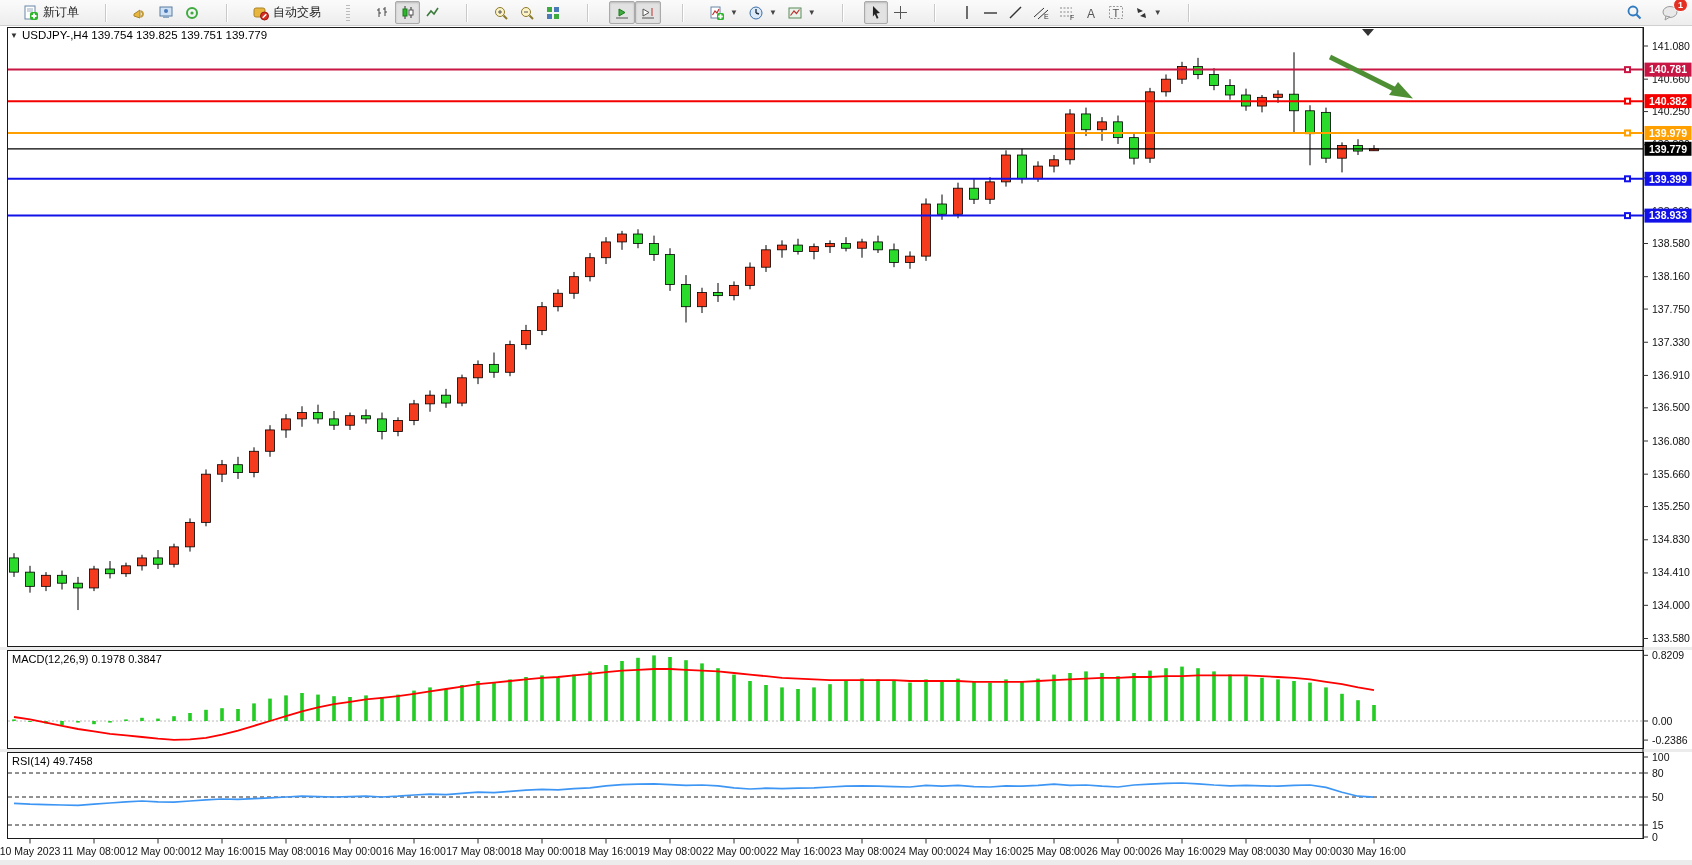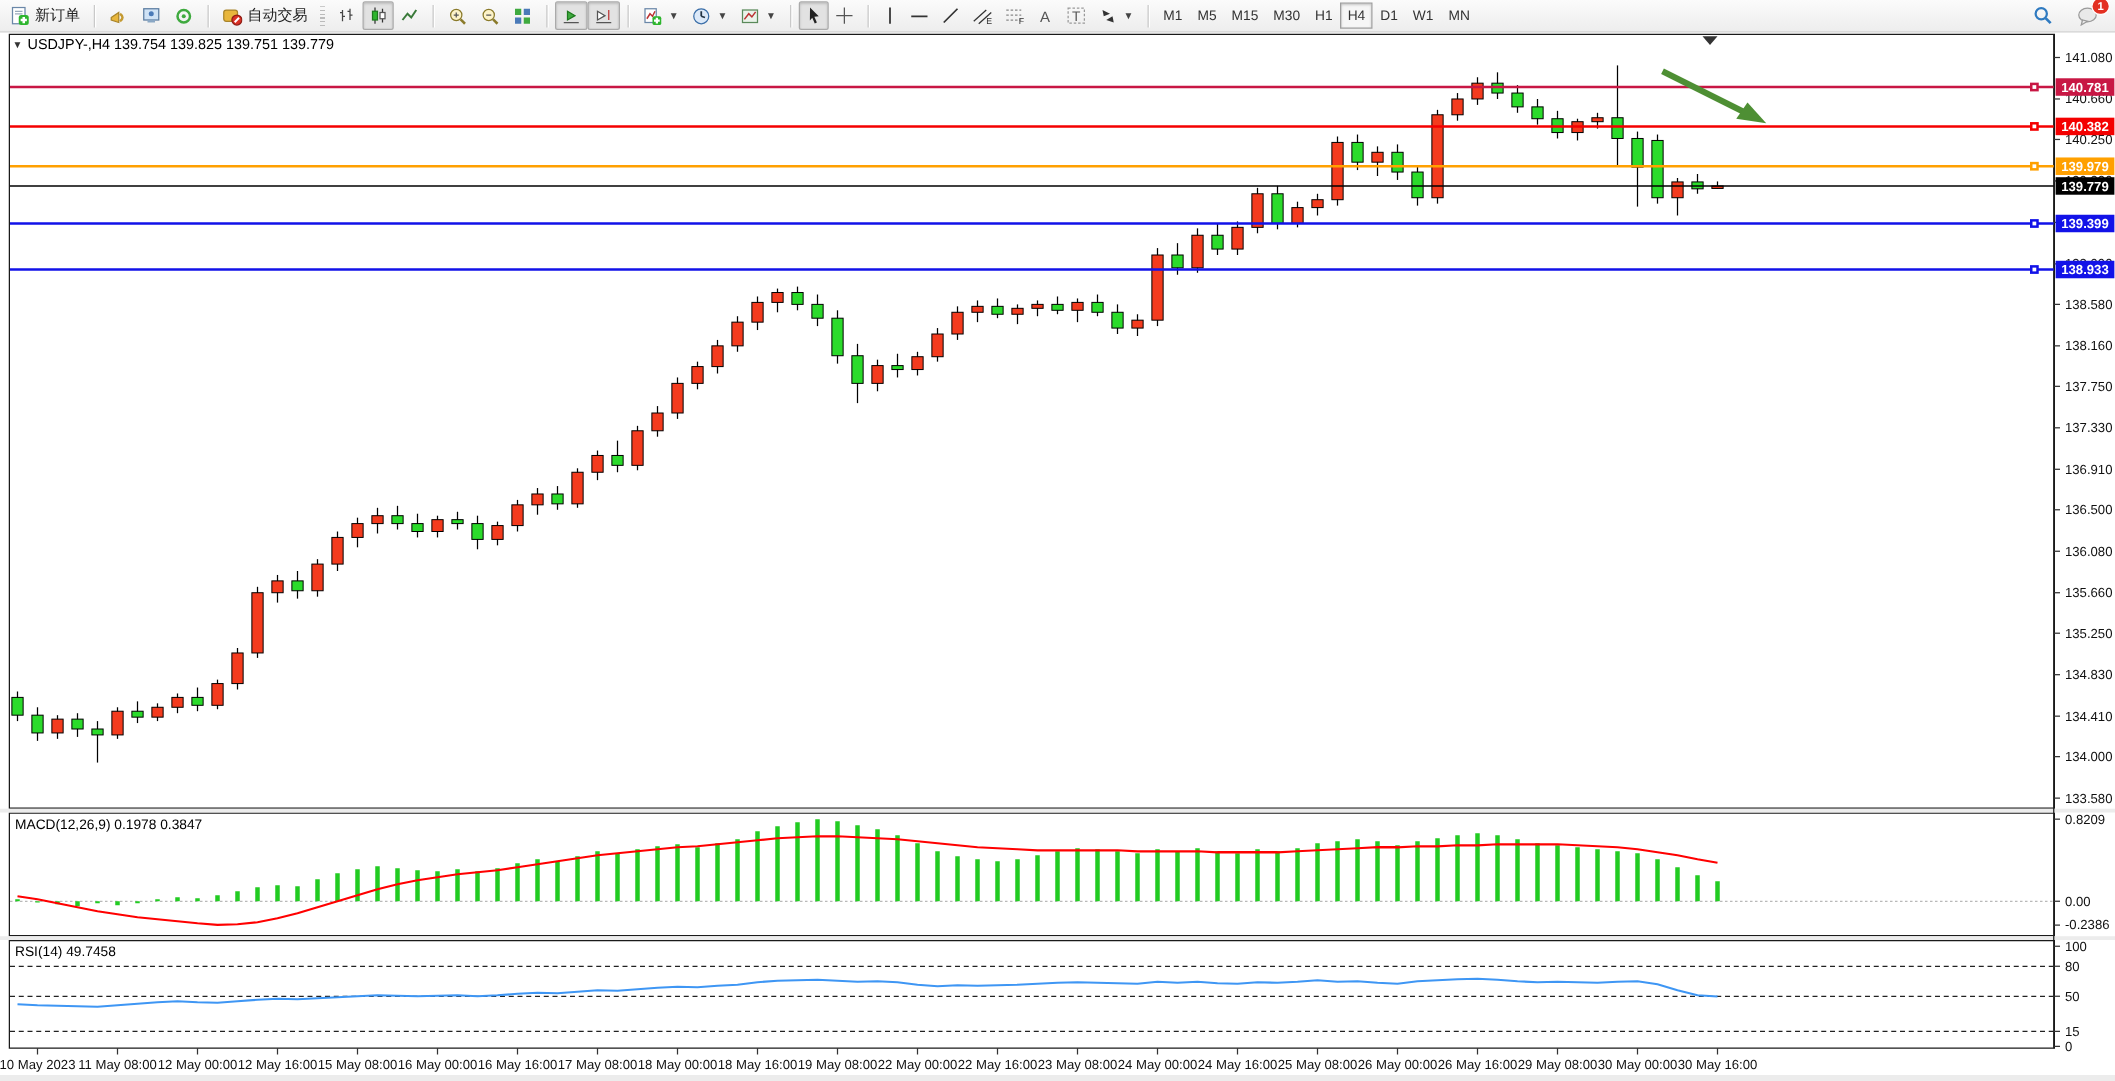--- a/index.html
+++ b/index.html
@@ -1,21 +1,21 @@
 <!DOCTYPE html>
 <html><head>
 <meta charset="utf-8">
 <style>
   html,body{margin:0;padding:0;background:#e8e8e8;}
   #stage{position:relative;width:1692px;height:865px;background:#ffffff;overflow:hidden;
          font-family:"Liberation Sans", sans-serif;}
   
   #toolbar{position:absolute;left:0;top:0;width:1692px;height:25px;background:linear-gradient(#fbfbfb,#ededed);
            border-bottom:1px solid #cfcfcf;display:flex;align-items:center;z-index:5;font-size:12px;color:#222;}
-  .tgroup{display:flex;align-items:center;height:25px;padding:0 3px;justify-content:center;}
+  .tgroup{display:flex;align-items:center;height:25px;padding:0 18px;justify-content:center;}
   .tsep{width:1px;height:18px;background:#c9c9c9;margin:0 3px;box-shadow:1px 0 0 #fff;}
   .grip{width:4px;height:16px;margin:0 2px;background:repeating-linear-gradient(#bbb 0 1px,transparent 1px 3px);}
   .tbtn{display:inline-flex;align-items:center;gap:4px;height:21px;padding:0 4px;border:1px solid transparent;
         border-radius:2px;cursor:default;white-space:nowrap;}
   .tbtn.active{background:#e2e2e2;border-color:#aaa;box-shadow:inset 0 1px 2px rgba(0,0,0,.18);}
   .tfbtn{height:19px;padding:0 5px;font-size:11px;color:#333;border:1px solid transparent;display:inline-flex;align-items:center;}
   .tfbtn.active{background:#f6f6f6;border-color:#9e9e9e;box-shadow:inset 0 1px 2px rgba(0,0,0,.2);}
   .ic{display:inline-block;line-height:0;}
   .caret{font-size:8px;color:#444;margin-left:1px;}
   #tright{margin-left:auto;display:flex;align-items:center;padding-right:8px;gap:8px;}
@@ -231,31 +231,20 @@
         </span>
     <span class="tbtn">
           <span class="ic"><svg width="15" height="14">
               <polygon points="3,2 9,5 4,7" fill="#333"></polygon>
               <polygon points="12,12 6,10 11,7" fill="#333"></polygon>
             </svg></span>
           <span class="caret">▼</span>
         </span>
   </div>
   <div class="tsep"></div>
-  <div class="tgroup" id="tfgroup">
-    <span class="tfbtn">M1</span>
-    <span class="tfbtn">M5</span>
-    <span class="tfbtn">M15</span>
-    <span class="tfbtn">M30</span>
-    <span class="tfbtn">H1</span>
-    <span class="tfbtn active">H4</span>
-    <span class="tfbtn">D1</span>
-    <span class="tfbtn">W1</span>
-    <span class="tfbtn">MN</span>
-  </div>
   <div id="tright">
     <span class="tbtn">
           <span class="ic"><svg width="17" height="17">
               <circle cx="7" cy="7" r="4.5" fill="none" stroke="#2f7ac0" stroke-width="1.8"></circle>
               <line x1="10.5" y1="10.5" x2="14.5" y2="14.5" stroke="#2f7ac0" stroke-width="2.2"></line>
             </svg></span>
         </span>
     <span class="tbtn" style="position:relative">
       <span class="ic"><svg width="18" height="16">
               <ellipse cx="9" cy="7" rx="7" ry="5.5" fill="#e9e9e9" stroke="#9a9a9a"></ellipse>

